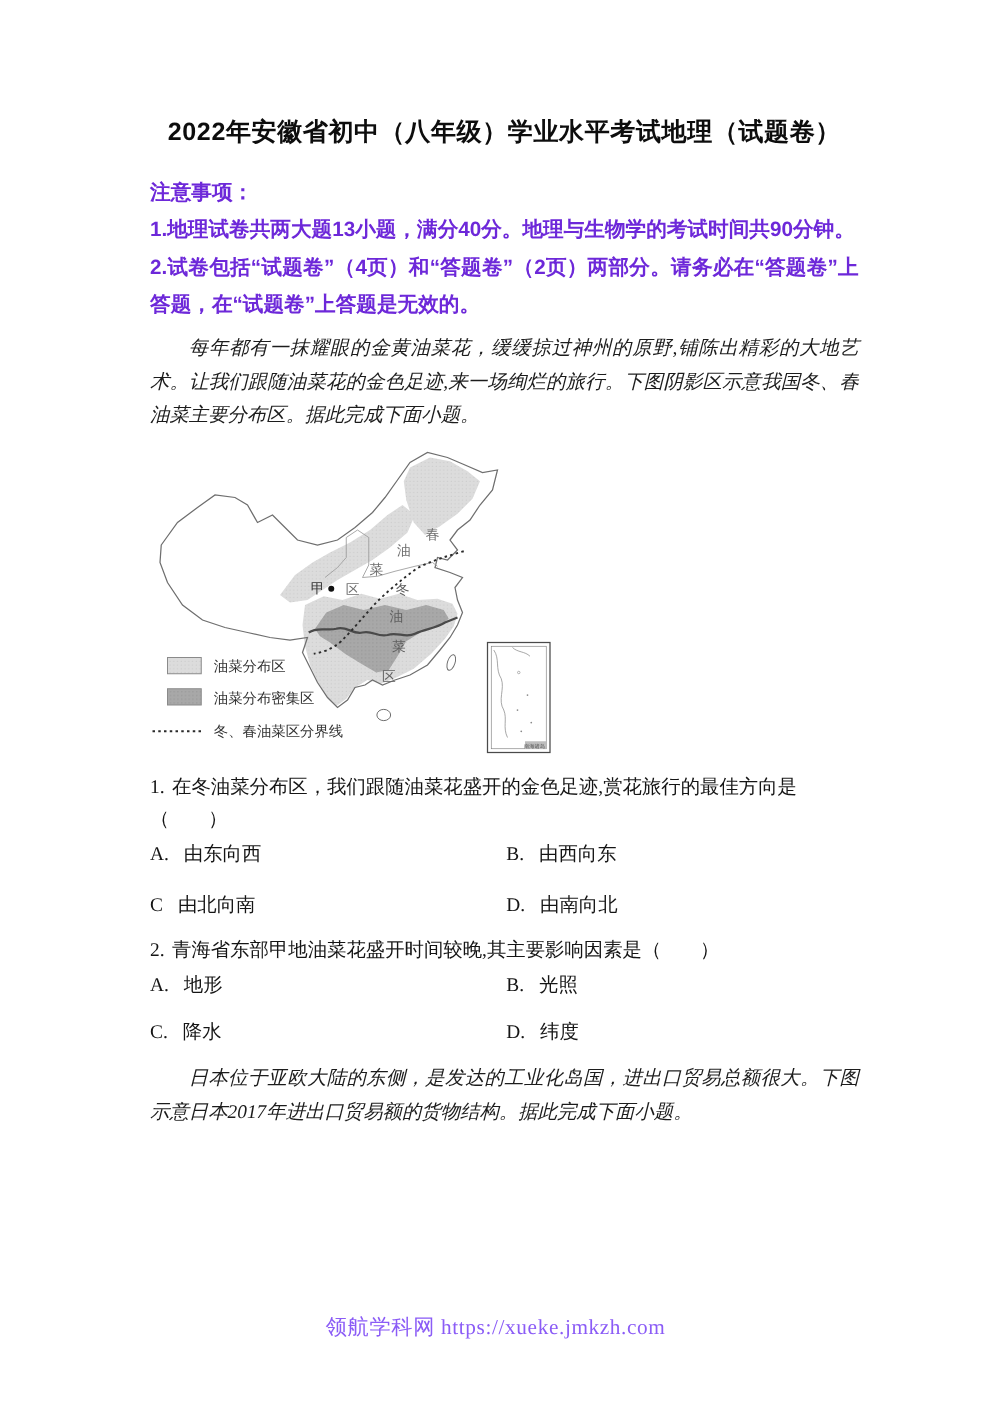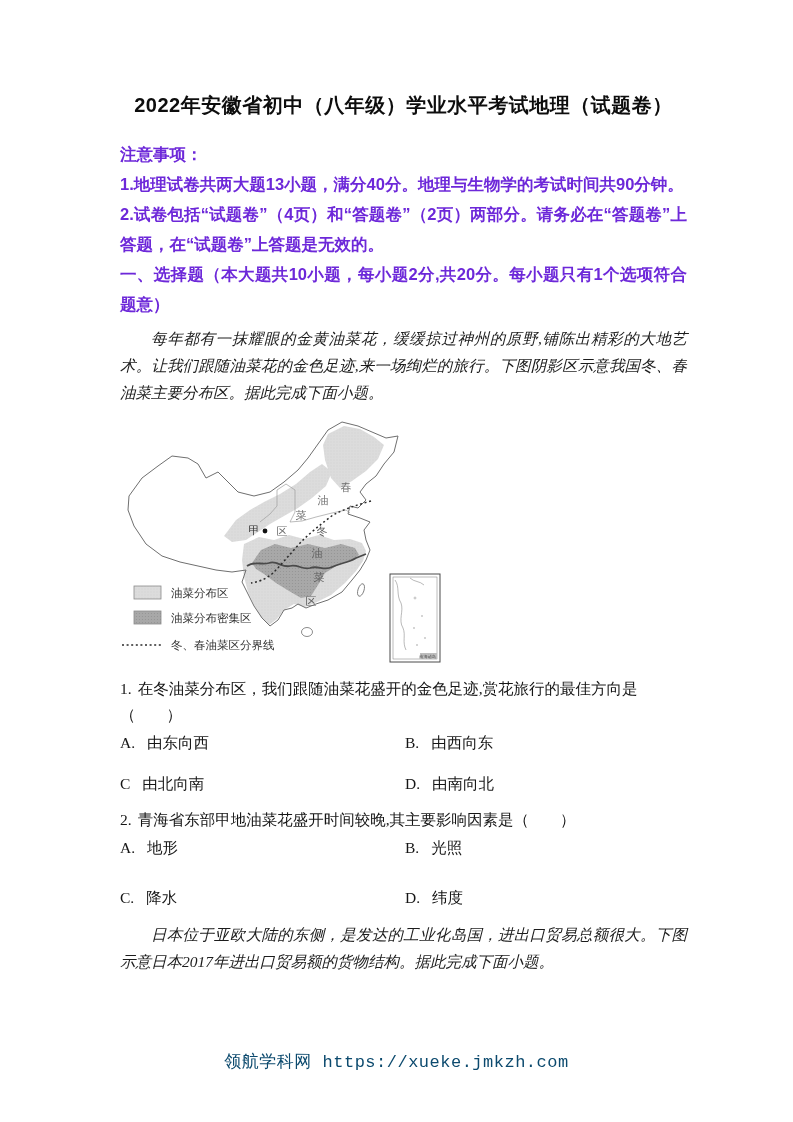--- a/index.html
+++ b/index.html
@@ -28,38 +28,37 @@
   .q-num { margin-right:6px; }
   .options {
     display:grid; grid-template-columns:285px 1fr; row-gap:15px;
     margin:2px 0 0 0; font-size:15.5px; line-height:26px;
   }
   .opt-label { margin-right:12px; }
   .q-block { margin-top:10px; }
   .passage-2 { margin-top:10px; }
   .footer {
     position:absolute; top:1046px; left:0; width:100%; text-align:center;
-    font-family:Liberation Mono, monospace; font-size:17px; color:#0c4a6e;
+    font-family:Liberation Serif, serif; font-size:17px; color:#8b5cf6;
     letter-spacing:0.5px;
   }
   .map-label { font-family:"Liberation Sans", sans-serif; }
 </style>
 </head>
 <body>
 
 <div class="page">
   <div class="content">
 
     <h1 class="title">2022年安徽省初中（八年级）学业水平考试地理（试题卷）</h1>
 
     <p class="hd notes-heading">注意事项：</p>
     <p class="hd">1.地理试卷共两大题13小题，满分40分。地理与生物学的考试时间共90分钟。</p>
     <p class="hd">2.试卷包括“试题卷”（4页）和“答题卷”（2页）两部分。请务必在“答题卷”上答题，在“试题卷”上答题是无效的。</p>
 
-    <p class="hd">一、选择题（本大题共10小题，每小题2分,共20分。每小题只有1个选项符合题意）</p>
 
     <p class="passage">每年都有一抹耀眼的金黄油菜花，缓缓掠过神州的原野,铺陈出精彩的大地艺术。让我们跟随油菜花的金色足迹,来一场绚烂的旅行。下图阴影区示意我国冬、春油菜主要分布区。据此完成下面小题。</p>
 
     <figure class="map-figure">
       <svg width="342" height="252" viewBox="0 0 342 252" xmlns="http://www.w3.org/2000/svg">
         <defs>
           <pattern id="dotsLight" width="3" height="3" patternUnits="userSpaceOnUse">
             <rect width="3" height="3" fill="#dcdcdc"></rect>
             <circle cx="1" cy="1" r="0.45" fill="#c6c6c6"></circle>
           </pattern>
@@ -142,21 +141,21 @@
         <div class="option"><span class="opt-label">B.</span><span>由西向东</span></div>
         <div class="option"><span class="opt-label">C</span><span>由北向南</span></div>
         <div class="option"><span class="opt-label">D.</span><span>由南向北</span></div>
       </div>
     </div>
 
     <div class="q-block">
       <p class="q-line">
         <span class="q-num">2.</span><span>青海省东部甲地油菜花盛开时间较晚,其主要影响因素是（　　）</span>
       </p>
-      <div class="options" style="row-gap:24px">
+      <div class="options" style="row-gap:11px">
         <div class="option"><span class="opt-label">A.</span><span>地形</span></div>
         <div class="option"><span class="opt-label">B.</span><span>光照</span></div>
         <div class="option"><span class="opt-label">C.</span><span>降水</span></div>
         <div class="option"><span class="opt-label">D.</span><span>纬度</span></div>
       </div>
     </div>
 
     <p class="passage passage-2">日本位于亚欧大陆的东侧，是发达的工业化岛国，进出口贸易总额很大。下图示意日本2017年进出口贸易额的货物结构。据此完成下面小题。</p>
 
   </div>

